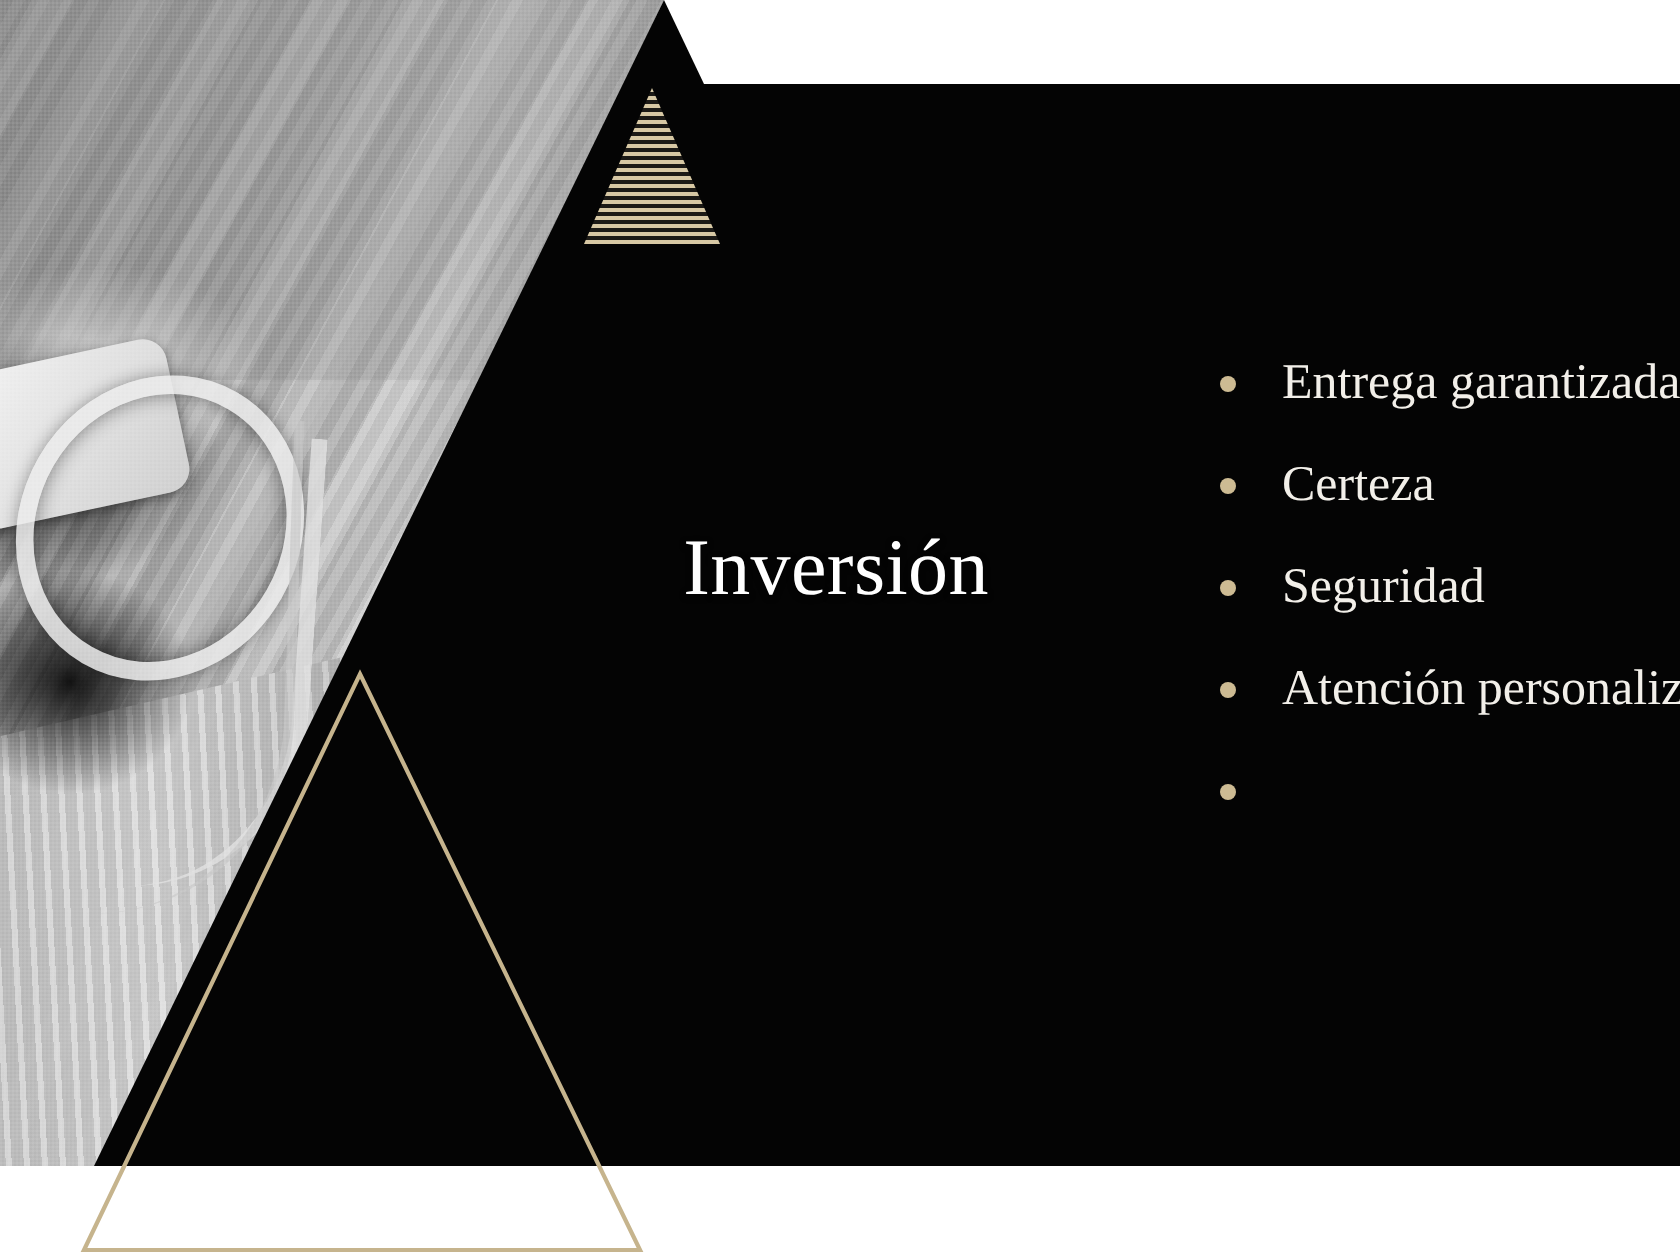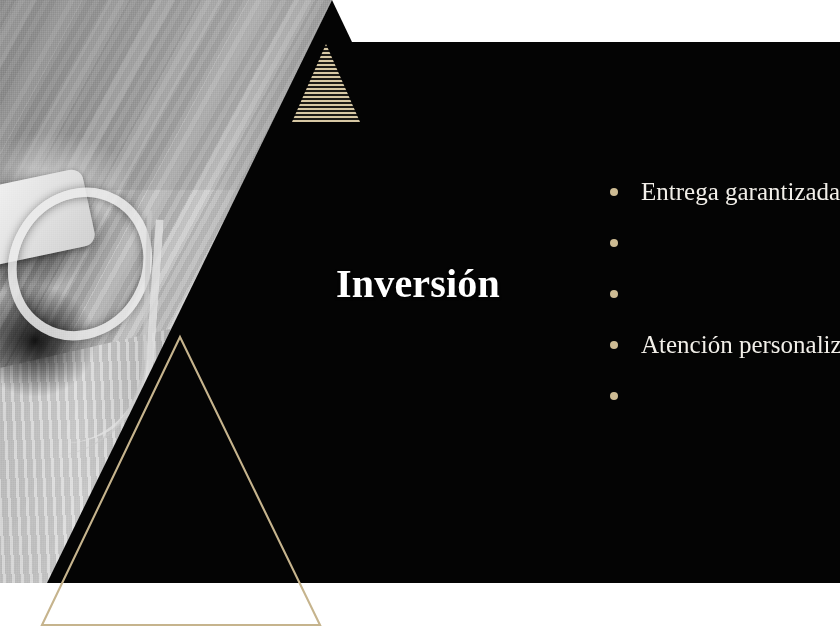--- a/index.html
+++ b/index.html
@@ -161,21 +161,21 @@
 
   
   .title-block {
     position: absolute;
     left: 268px; top: 258px;
     width: 300px;
     text-align: center;
     color: #ffffff;
     font-size: 40px;
     line-height: 1.28;
-    font-weight: 700;
+    font-weight: 400;
     letter-spacing: .2px;
     text-shadow: 0 1px 3px rgba(0,0,0,.6);
   }
   .title-line { display: block; white-space: nowrap; }
 
   
   .bullet-list {
     position: absolute;
     left: 608px; top: 176px;
     width: 260px;
@@ -237,23 +237,25 @@
     <span class="title-line">Inversión</span>
   </div>
 
   <ul class="bullet-list">
     <li class="bullet-item">
       <span class="bullet-dot"></span>
       <span class="bullet-text">Entrega garantizada</span>
     </li>
     <li class="bullet-item">
       <span class="bullet-dot"></span>
-    </li>
-    <li class="bullet-item">
-      <span class="bullet-dot"></span>
+      <span class="bullet-text">Certeza</span>
+    </li>
+    <li class="bullet-item">
+      <span class="bullet-dot"></span>
+      <span class="bullet-text">Seguridad</span>
     </li>
     <li class="bullet-item">
       <span class="bullet-dot"></span>
       <span class="bullet-text">Atención personalizada</span>
     </li>
     <li class="bullet-item">
       <span class="bullet-dot"></span>
     </li>
   </ul>
 

